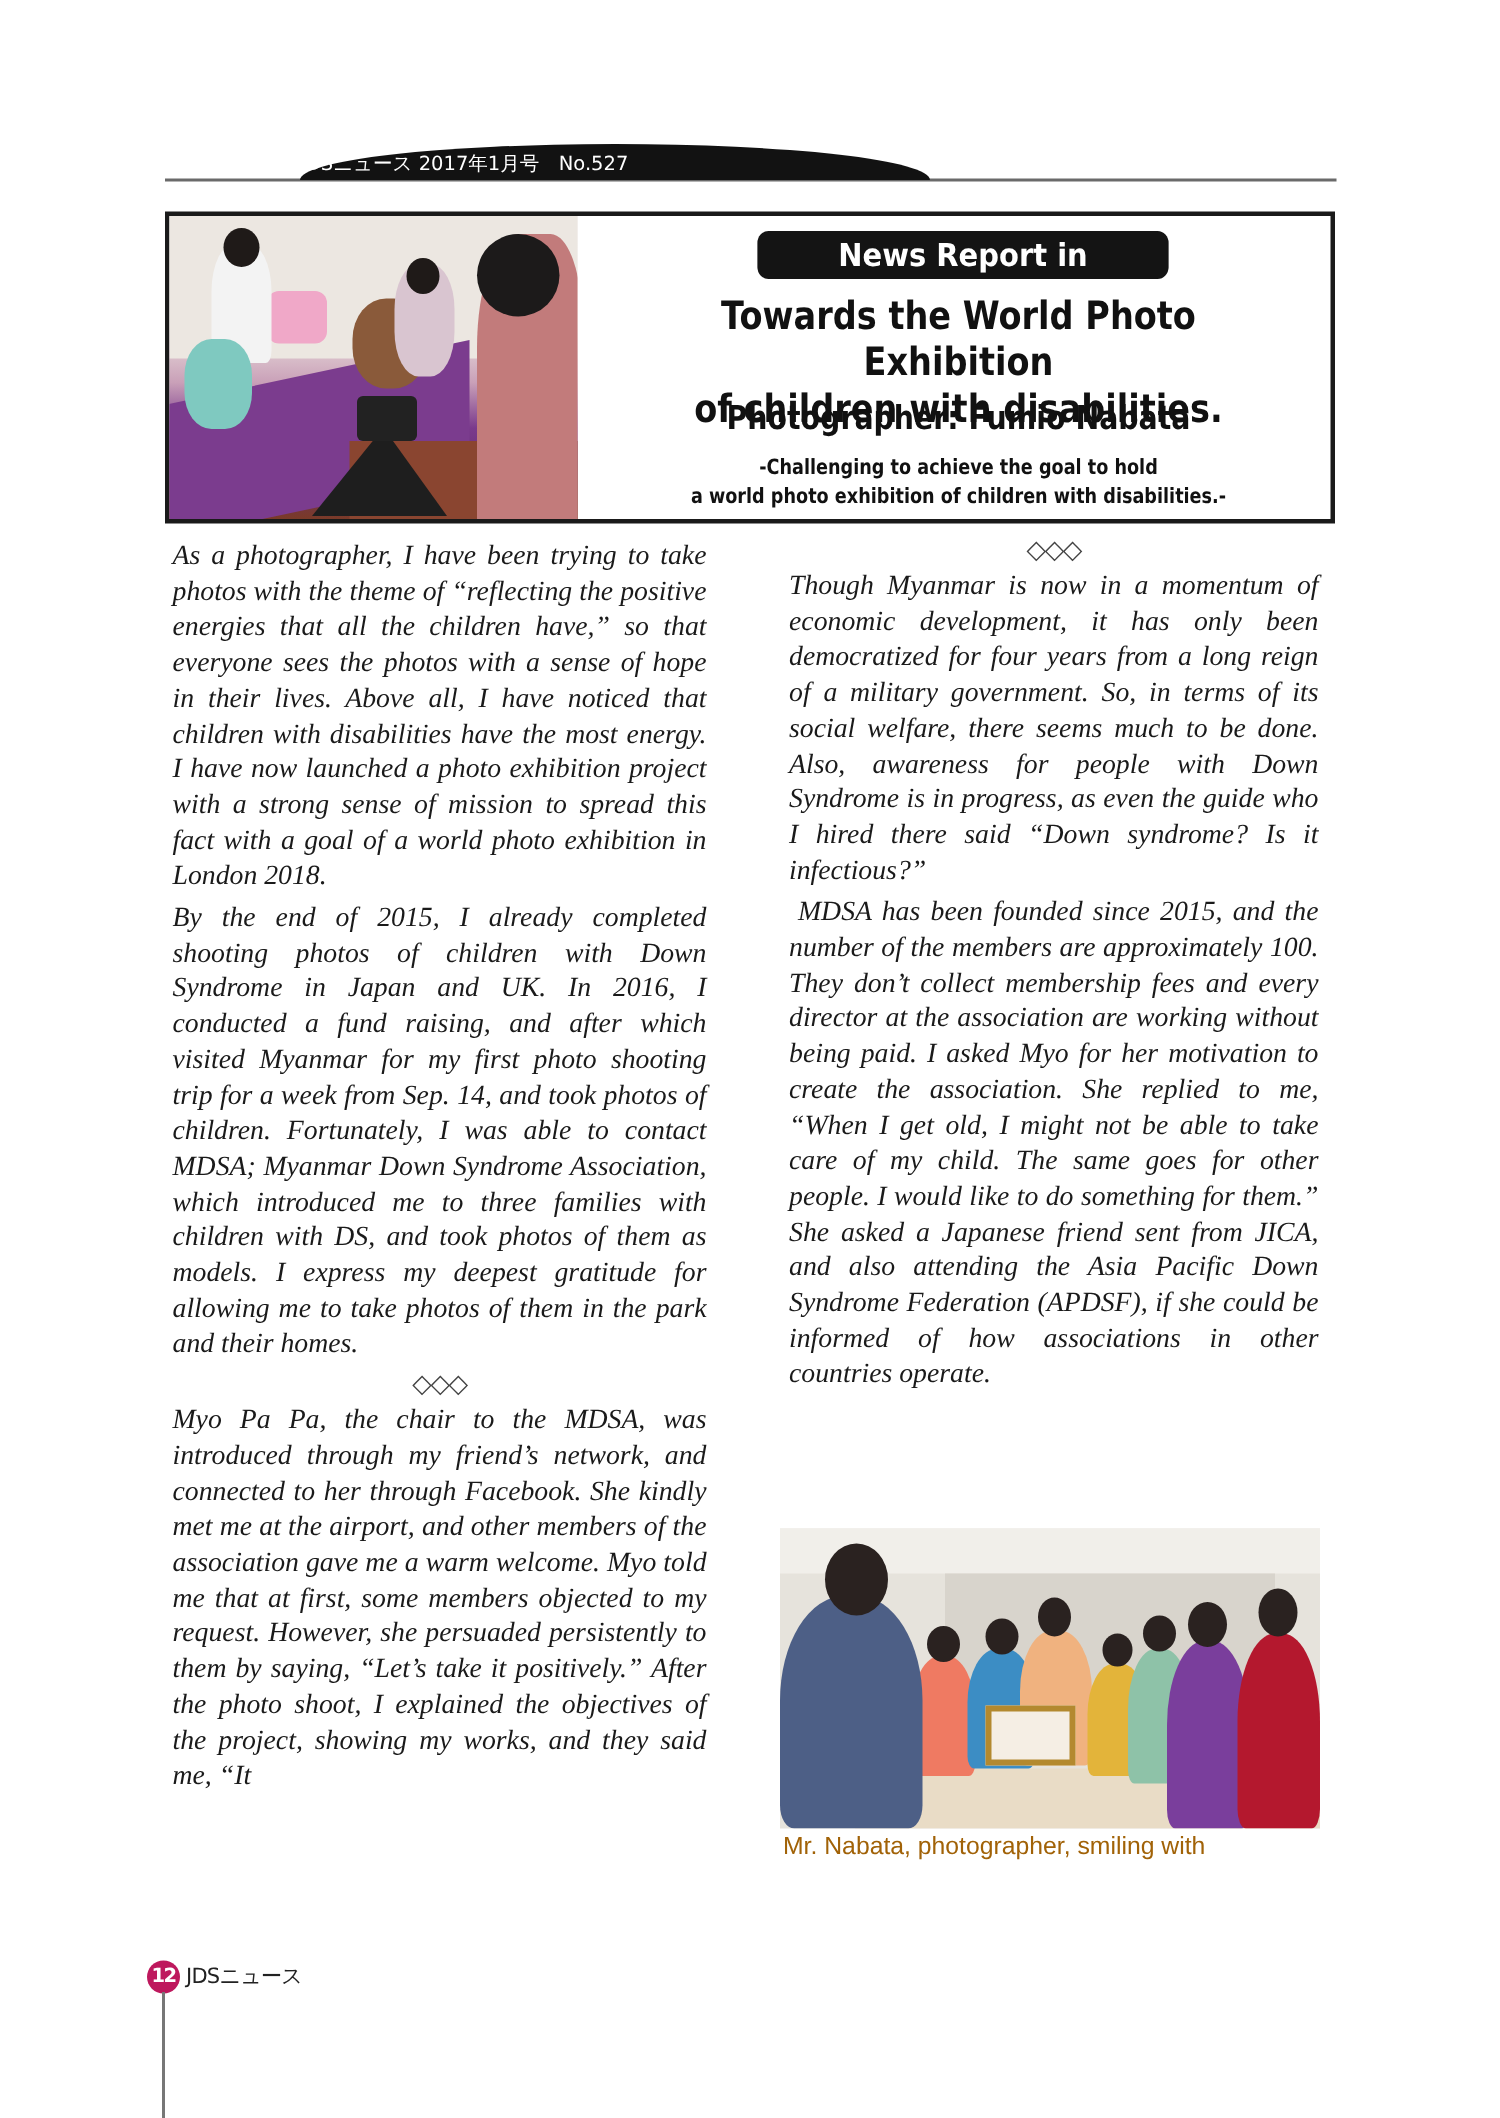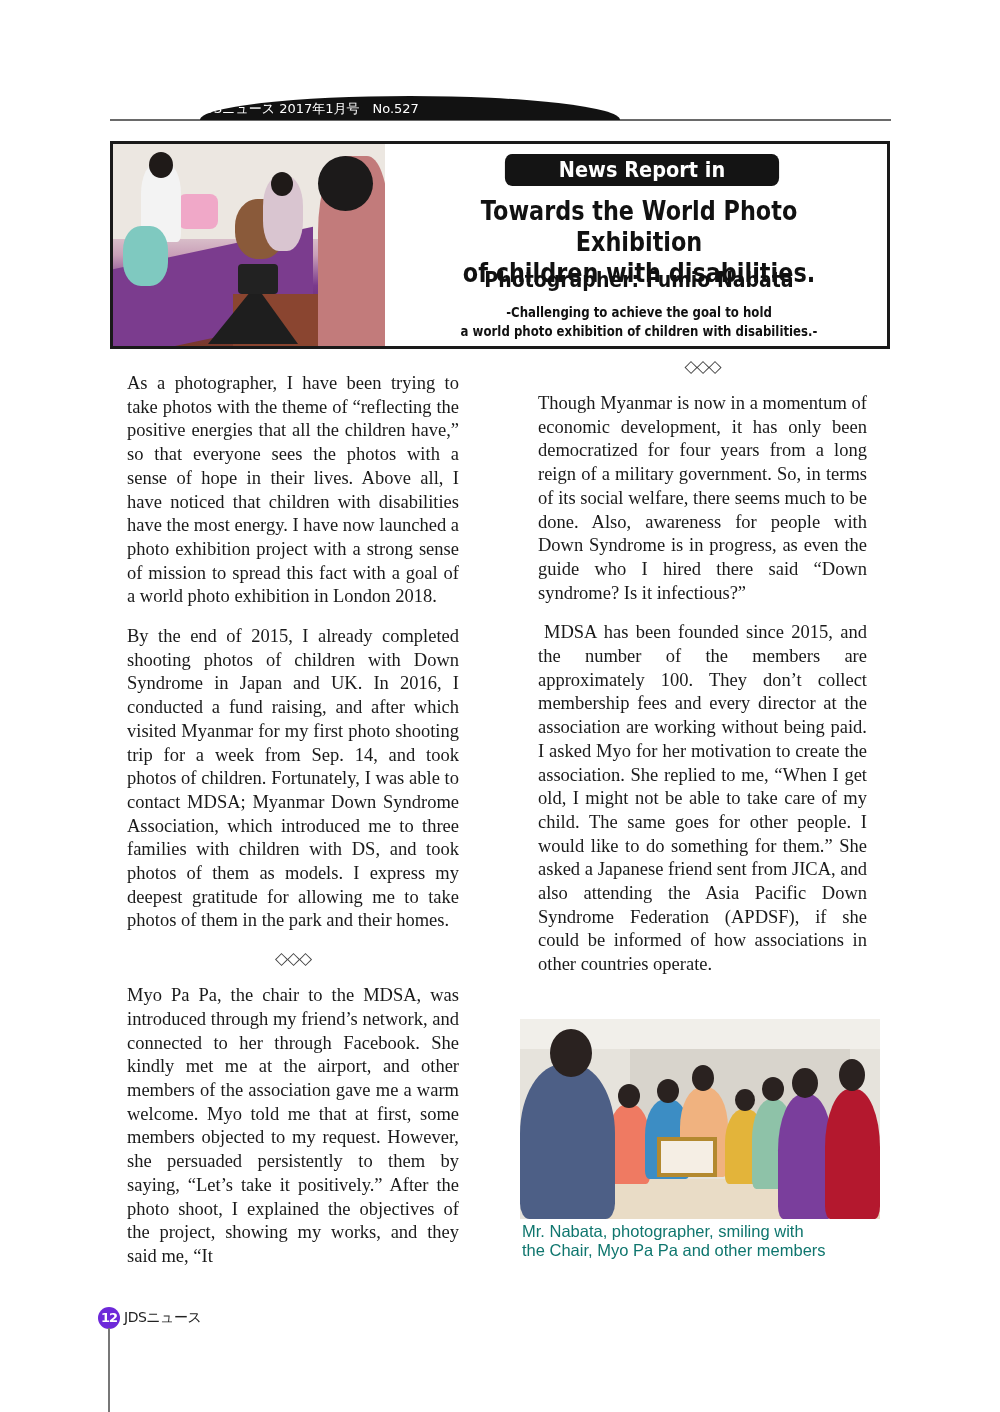--- a/index.html
+++ b/index.html
@@ -63,21 +63,21 @@
       transform: scaleX(0.84); transform-origin: center top;
     }
 
     
     .col {
       position: absolute; font-family: "Liberation Serif", serif; font-size: 18.5px; line-height: 23.7px;
       text-align: justify; color: #1a1a1a;
     }
     .col-left { left: 111px; top: 356px; width: 364px; }
     .col-right { left: 522px; top: 356px; width: 361px; }
-    .col p { margin: 16px; }
+    .col p { margin: 4px; font-style: italic; }
     .col .indent { text-indent: 6px; }
     .sep { text-align: center; font-size: 17px; line-height: 19px; color: #444; letter-spacing: -1px; margin: 1px 0 2px 0; }
 
     
     .group-photo {
       position: absolute; left: 520px; top: 1019px; width: 360px; height: 200px; overflow: hidden;
       background: #e6e3dc;
     }
     .group-photo .ceiling { position: absolute; left: 0; top: 0; width: 100%; height: 30px; background: #f1efea; }
     .group-photo .wallback { position: absolute; left: 110px; top: 30px; width: 220px; height: 120px; background: #d8d4cc; }
@@ -96,27 +96,27 @@
     .group-photo .w4 .hd { left: 10px; top: -20px; width: 20px; height: 22px; }
     .group-photo .w5 { left: 232px; top: 80px; width: 42px; height: 90px; background: #8ec2a8; }
     .group-photo .w5 .hd { left: 10px; top: -22px; width: 22px; height: 24px; }
     .group-photo .w6 { left: 258px; top: 75px; width: 55px; height: 125px; background: #7a3e9c; }
     .group-photo .w6 .hd { left: 14px; top: -26px; width: 26px; height: 30px; }
     .group-photo .w7 { left: 305px; top: 70px; width: 55px; height: 130px; background: #b4182e; }
     .group-photo .w7 .hd { left: 14px; top: -30px; width: 26px; height: 32px; }
     .group-photo .frame { position: absolute; left: 137px; top: 118px; width: 60px; height: 40px; background: #f5eee4; border: 4px solid #b3892f; }
     .caption {
       position: absolute; left: 522px; top: 1222px; width: 370px;
-      font-family: "Liberation Sans", sans-serif; font-size: 16.5px; line-height: 19px; color: #0f766e;
+      font-family: "Liberation Sans", sans-serif; font-size: 16.5px; line-height: 19px; color: #a16207;
     }
 
     
     .page-num {
       position: absolute; left: 98px; top: 1307px; width: 22px; height: 22px; border-radius: 50%;
-      background: #6d28d9; color: #fff; font-family: "DejaVu Sans", sans-serif; font-weight: bold;
+      background: #be185d; color: #fff; font-family: "DejaVu Sans", sans-serif; font-weight: bold;
       font-size: 13px; line-height: 22px; text-align: center; letter-spacing: -1px;
     }
     .footer-label {
       position: absolute; left: 124px; top: 1309px; font-family: "DejaVu Sans", sans-serif;
       font-size: 14px; color: #222; letter-spacing: -0.5px;
     }
     .footer-rule { position: absolute; left: 108px; top: 1328px; width: 2px; height: 84px; background: #777; }
   </style>
 </head>
 <body>
@@ -195,18 +195,17 @@
   <div class="p w7">
       <div class="hd"></div>
     </div>
   <div class="p man">
       <div class="hd"></div>
     </div>
   <div class="frame"></div>
 </div>
 <div class="caption">
   <div>Mr. Nabata, photographer, smiling with</div>
-  <div>the Chair, Myo Pa Pa and other members</div>
 </div>
 
 <div class="page-num">12</div>
 <div class="footer-label">JDSニュース</div>
 <div class="footer-rule"></div>
 
 </body></html>

